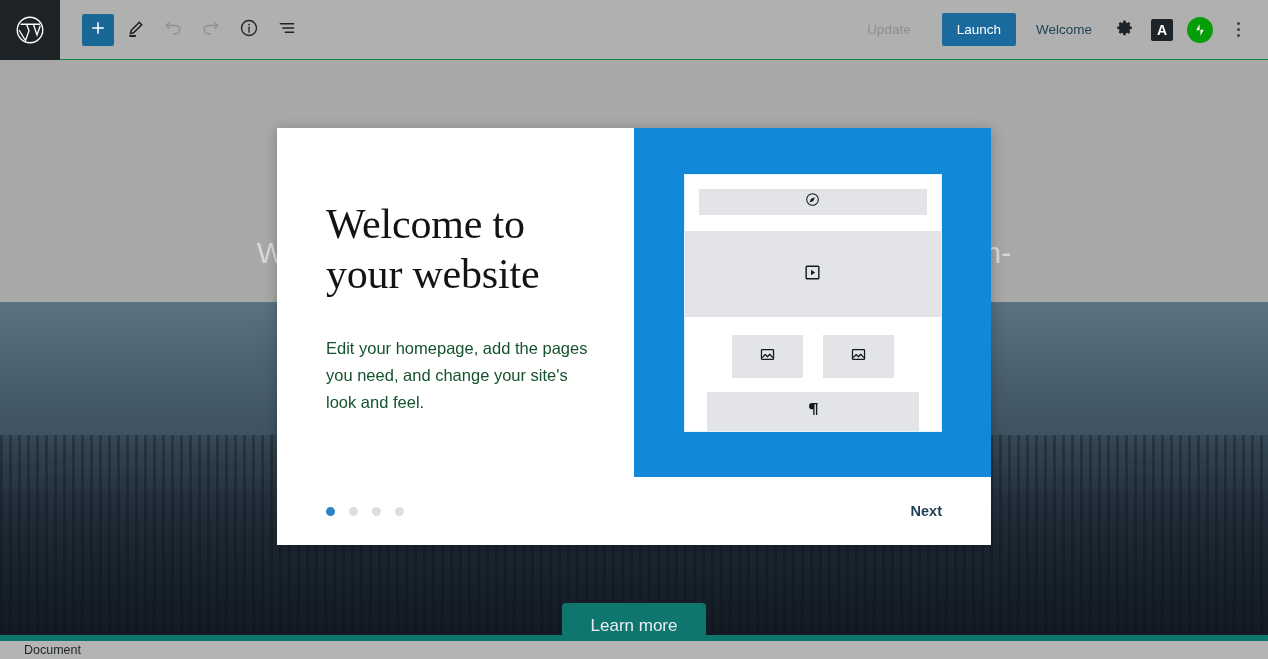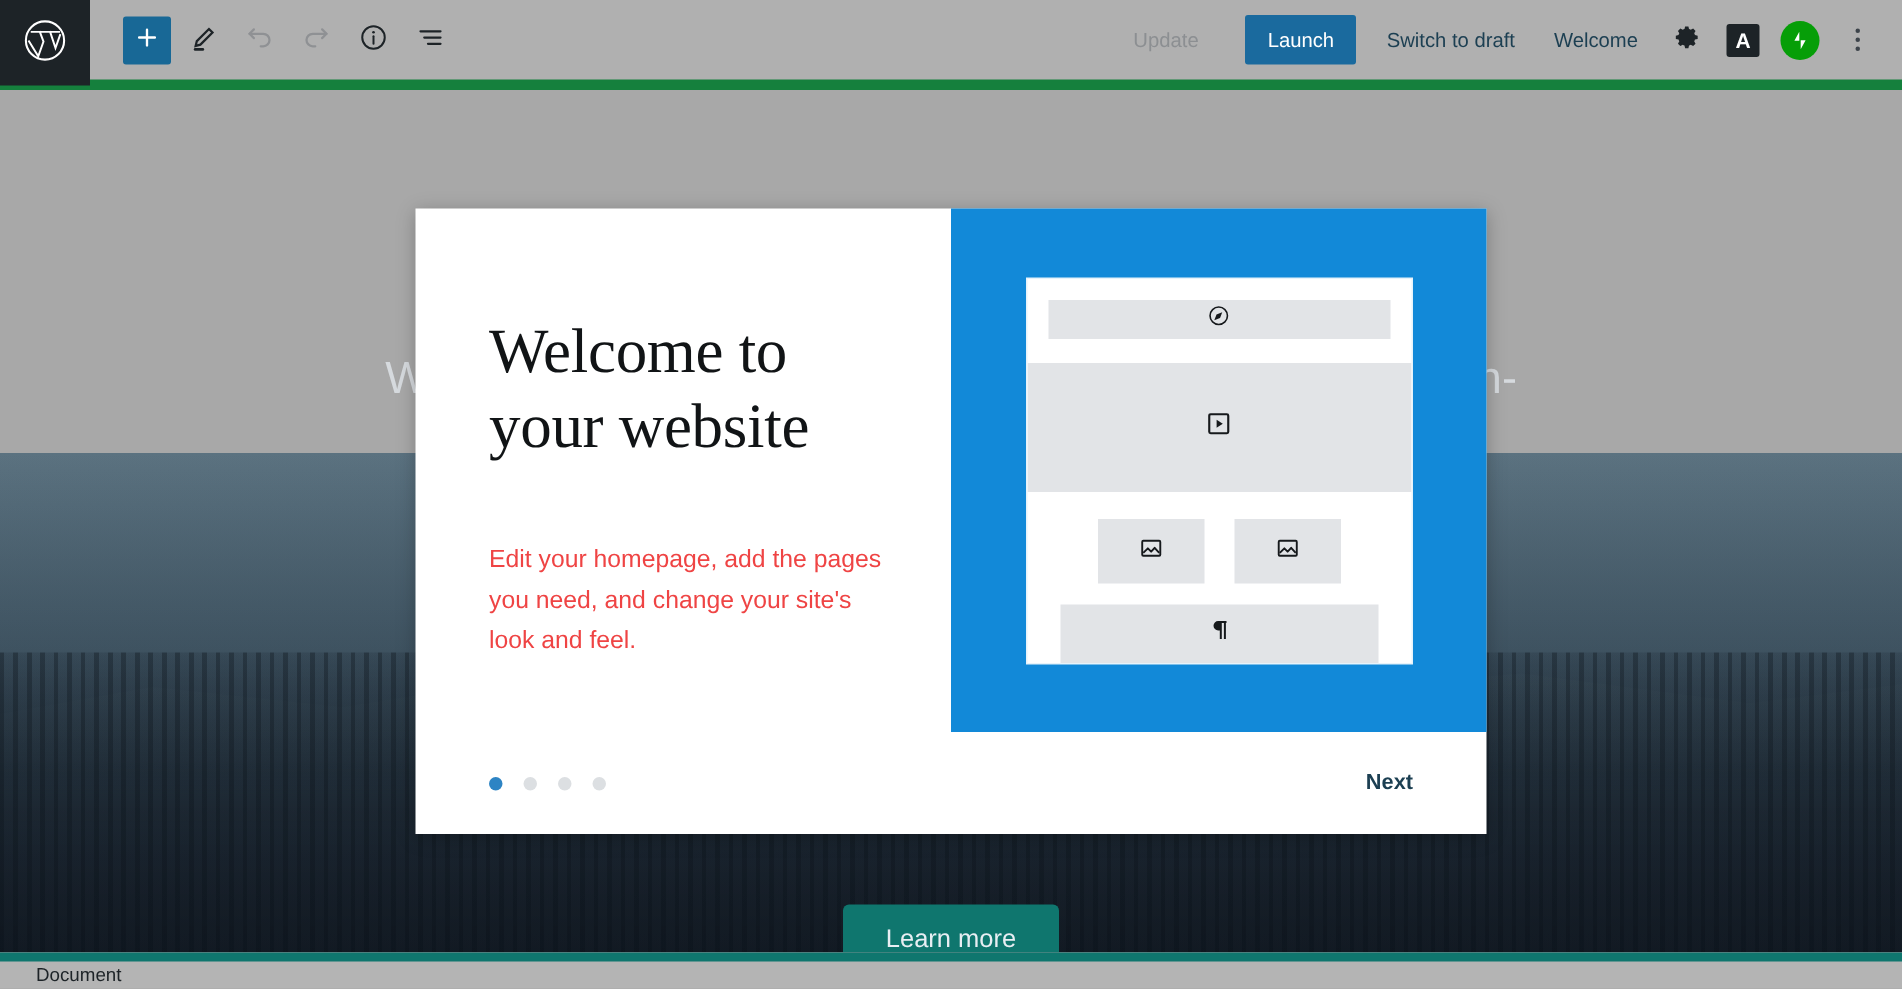--- a/index.html
+++ b/index.html
@@ -9,21 +9,21 @@
     font-family: "Liberation Sans", sans-serif;
     background: #a8a8a8;
   }
 
   
   .toolbar {
     position: absolute; top: 0; left: 0;
     width: 1268px; height: 60px;
     background: #b0b0b0;
     display: flex; align-items: center;
-    border-bottom: 7px solid #15803d;
+    border-bottom: 1px solid #15803d;
   }
   .wp-logo-box {
     width: 60px; height: 60px;
     background: #1d2327;
     display: flex; align-items: center; justify-content: center;
     flex: 0 0 60px;
   }
   .wp-logo-box svg { display: block; }
 
   .tool-group-left {
@@ -149,40 +149,40 @@
     border-top: 6px solid #0f766e;
     display: flex; align-items: center;
   }
   .statusbar span {
     font-size: 12.5px; color: #1d2327;
     padding-left: 24px;
   }
 
   
   .modal {
-    position: absolute; left: 277px; top: 139px;
+    position: absolute; left: 277px; top: 128px;
     width: 714px; height: 417px;
     background: #ffffff;
     box-shadow: 0 2px 12px rgba(0,0,0,0.25);
     display: flex; flex-direction: column;
   }
   .modal-body { display: flex; height: 349px; }
   .modal-left {
     width: 357px; padding: 72px 44px 0 49px;
   }
   .modal-title {
     font-family: "Liberation Serif", "DejaVu Serif", serif;
     font-size: 42px; line-height: 1.18;
     color: #111416; font-weight: normal;
     letter-spacing: -0.2px;
   }
   .modal-desc {
-    margin-top: 50px;
+    margin-top: 36px;
     font-size: 16.5px; line-height: 1.62;
-    color: #ef4444;
+    color: #14532d;
     max-width: 270px;
   }
   .modal-right {
     width: 357px; background: #1289d8;
     display: flex; align-items: center; justify-content: center;
   }
 
   
   .mock {
     width: 256px; height: 256px;
@@ -290,21 +290,20 @@
         </svg>
       </span>
     </button>
   </div>
 
   <div class="toolbar-spacer"></div>
 
   <div class="tool-group-right">
     <button class="txt-btn muted">Update</button>
     <button class="btn-launch">Launch</button>
-    <button class="txt-btn">Switch to draft</button>
     <button class="txt-btn">Welcome</button>
 
     <button class="icon-btn">
       <span>
         <svg width="19" height="19" viewBox="0 0 24 24" fill="currentColor">
           <path d="M12 8.4a3.6 3.6 0 1 0 0 7.2 3.6 3.6 0 0 0 0-7.2zm0 5.6a2 2 0 1 1 0-4 2 2 0 0 1 0 4z"></path>
           <path d="M13.4 2h-2.8l-.5 2.3c-.5.16-1 .37-1.44.63L6.6 3.8 4.6 5.8l1.13 2.06c-.26.45-.47.93-.63 1.44L2.8 9.8v2.8l2.3.5c.16.5.37.99.63 1.44L4.6 16.6l2 2 2.06-1.13c.45.26.94.47 1.44.63l.5 2.3h2.8l.5-2.3c.5-.16.99-.37 1.44-.63L17.4 18.6l2-2-1.13-2.06c.26-.45.47-.94.63-1.44l2.3-.5V9.8l-2.3-.5a6.9 6.9 0 0 0-.63-1.44L19.4 5.8l-2-2-2.06 1.13c-.45-.26-.94-.47-1.44-.63z"></path>
         </svg>
       </span>
     </button>

